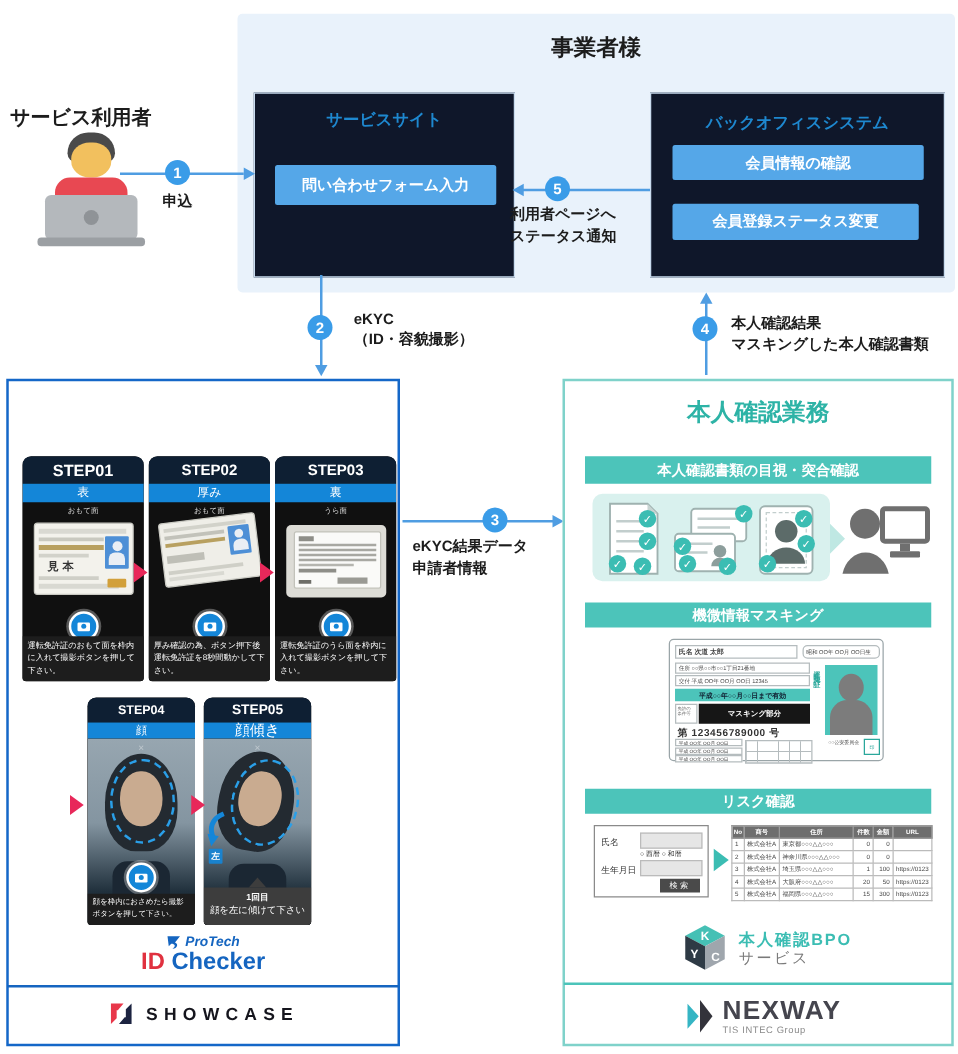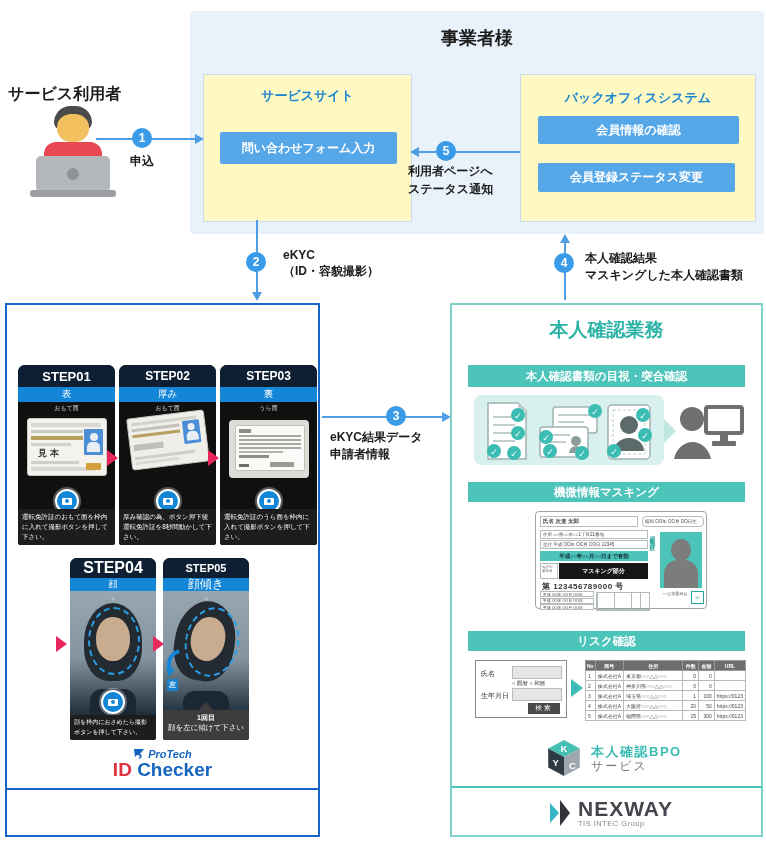--- a/index.html
+++ b/index.html
@@ -12,21 +12,21 @@
   .vline{position:absolute;width:2px;background:#4f9de2;}
   .head-r{position:absolute;width:0;height:0;border-top:5px solid transparent;border-bottom:5px solid transparent;border-left:9px solid #4f9de2;}
   .head-l{position:absolute;width:0;height:0;border-top:5px solid transparent;border-bottom:5px solid transparent;border-right:9px solid #4f9de2;}
   .head-d{position:absolute;width:0;height:0;border-left:5px solid transparent;border-right:5px solid transparent;border-top:9px solid #4f9de2;}
   .head-u{position:absolute;width:0;height:0;border-left:5px solid transparent;border-right:5px solid transparent;border-bottom:9px solid #4f9de2;}
   .numcircle{position:absolute;width:20px;height:20px;border-radius:50%;background:#3a9ce8;color:#fff;
              font-weight:bold;font-size:12px;display:flex;align-items:center;justify-content:center;}
   .flowlabel{position:absolute;font-weight:bold;font-size:12px;color:#1c1c1c;line-height:16px;white-space:nowrap;}
   
   .biz-bg{position:absolute;left:190px;top:11px;width:574px;height:223px;background:#e9f2fb;border-radius:4px;}
-  .panel{position:absolute;background:#fef9c3;border:1px solid #c9dcef;}
+  .panel{position:absolute;background:#0f172a;border:1px solid #c9dcef;}
   .panel-title{position:absolute;width:100%;text-align:center;font-weight:bold;font-size:13px;color:#1e88cf;}
   .bluebtn{position:absolute;background:#55a7e8;color:#fff;font-weight:bold;font-size:12px;border-radius:2px;
            display:flex;align-items:center;justify-content:center;white-space:nowrap;}
   
   .ekyc-box{position:absolute;left:5px;top:303px;width:315px;height:534px;border:2px solid #1467c8;background:#fff;box-sizing:border-box;}
   .kyc-box{position:absolute;left:450px;top:303px;width:313px;height:534px;border:2px solid #7fd2ca;background:#fff;box-sizing:border-box;}
   .card{position:absolute;border-radius:7px 7px 3px 3px;overflow:hidden;background:#101010;}
   .card-h{background:#0e1f33;color:#fff;font-weight:bold;display:flex;align-items:center;justify-content:center;}
   .card-sub{background:#1486d8;color:#fff;display:flex;align-items:center;justify-content:center;}
   .card-photo{position:relative;background:#101010;}
@@ -199,21 +199,21 @@
           </div>
       </div>
       <div class="card-cap">運転免許証のうら面を枠内に入れて撮影ボタンを押して下さい。</div>
     </div>
   </div>
 
   <div class="tri-r" style="left:107px;top:450px;"></div>
   <div class="tri-r" style="left:208px;top:450px;"></div>
 
   <div class="card" style="left:70px;top:558px;width:86px;height:182px;">
-    <div class="card-h" style="height:20px;font-size:16px;">STEP04</div>
+    <div class="card-h" style="height:20px;font-size:10px;">STEP04</div>
     <div class="card-sub" style="height:13px;font-size:9px;">顔</div>
     <div class="card-photo" style="height:149px;">
       <div class="face-bg"></div>
       <div class="xmark">×</div>
       <div class="hair" style="left:14px;top:12px;width:58px;height:78px;"></div>
       <div class="face" style="left:26px;top:26px;width:34px;height:44px;"></div>
       <div class="abs" style="left:20px;top:98px;width:46px;height:40px;background:#1b2733;border-radius:12px 12px 0 0;"></div>
       <div class="dashellipse" style="left:18px;top:16px;width:48px;height:64px;"></div>
       <div class="cam" style="bottom:26px;">
         <div class="cam-body">
@@ -257,20 +257,27 @@
       </svg>
       <span style="font-size:11px;font-weight:bold;font-style:italic;color:#1565c0;">ProTech</span>
     </div>
     <div style="font-size:19px;line-height:20px;">
       <span style="color:#e0313f;font-weight:bold;text-align:center;">ID</span>
       <span style="color:#1565c0;font-weight:bold;">Checker</span>
     </div>
   </div>
   <div class="abs" style="left:6px;top:788px;width:313px;height:2px;background:#1565c0;"></div>
 
+  <div class="abs ctr" style="left:5px;top:800px;width:315px;gap:9px;">
+    <svg width="22" height="22" viewBox="0 0 24 24">
+      <path d="M3 3 H14 L9 9 H8 V16 L3 21 Z" fill="#e8374a"></path>
+      <path d="M21 21 H10 L15 15 H16 V8 L21 3 Z" fill="#1c2340"></path>
+    </svg>
+    <span class="sc-text">SHOWCASE</span>
+  </div>
 
   <div class="kyc-box"></div>
   <div class="abs" style="left:450px;top:317px;width:313px;text-align:center;font-weight:bold;font-size:19px;color:#2db3a6;">本人確認業務</div>
 
   <div class="tealbar" style="left:468px;top:365px;width:277px;height:22px;">本人確認書類の目視・突合確認</div>
   <svg class="abs" style="left:468px;top:389px;" width="277" height="84" viewBox="0 0 277 84">
     <rect x="6" y="6" width="190" height="70" rx="8" fill="#d9f1ee"></rect>
 
     <g>
       <path d="M20 14 h30 l8 8 v48 h-38 z" fill="#fff" stroke="#9fb2b0" stroke-width="1.5"></path>

